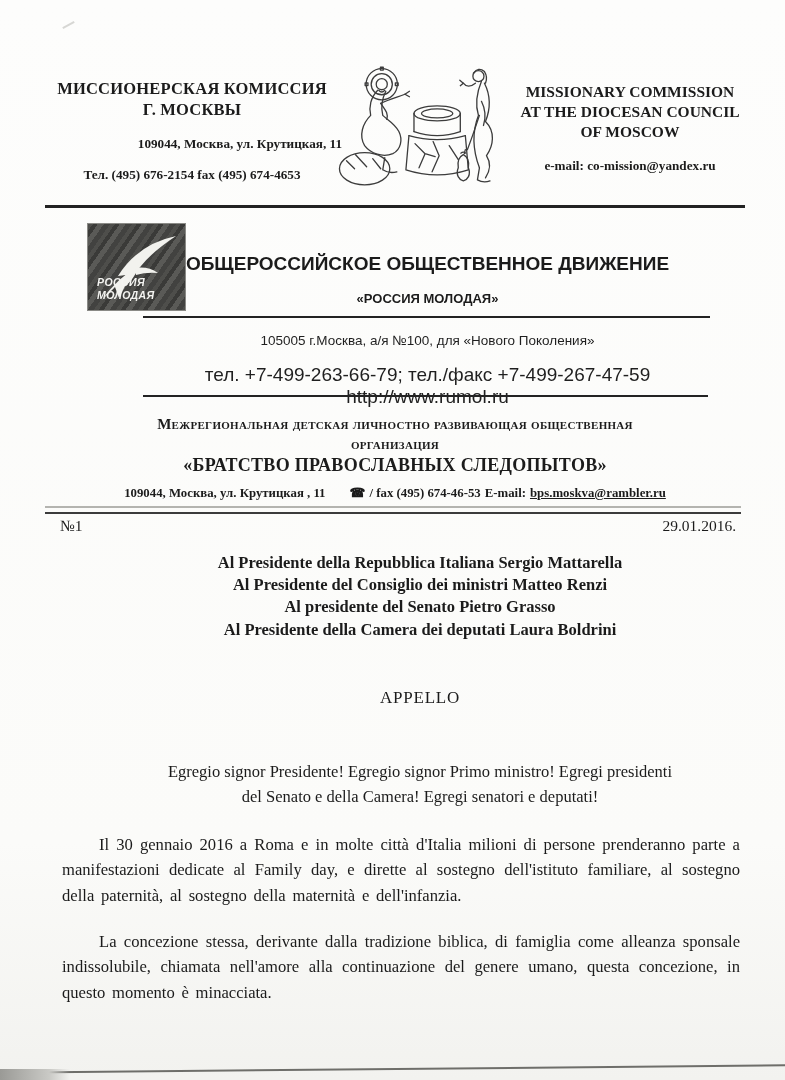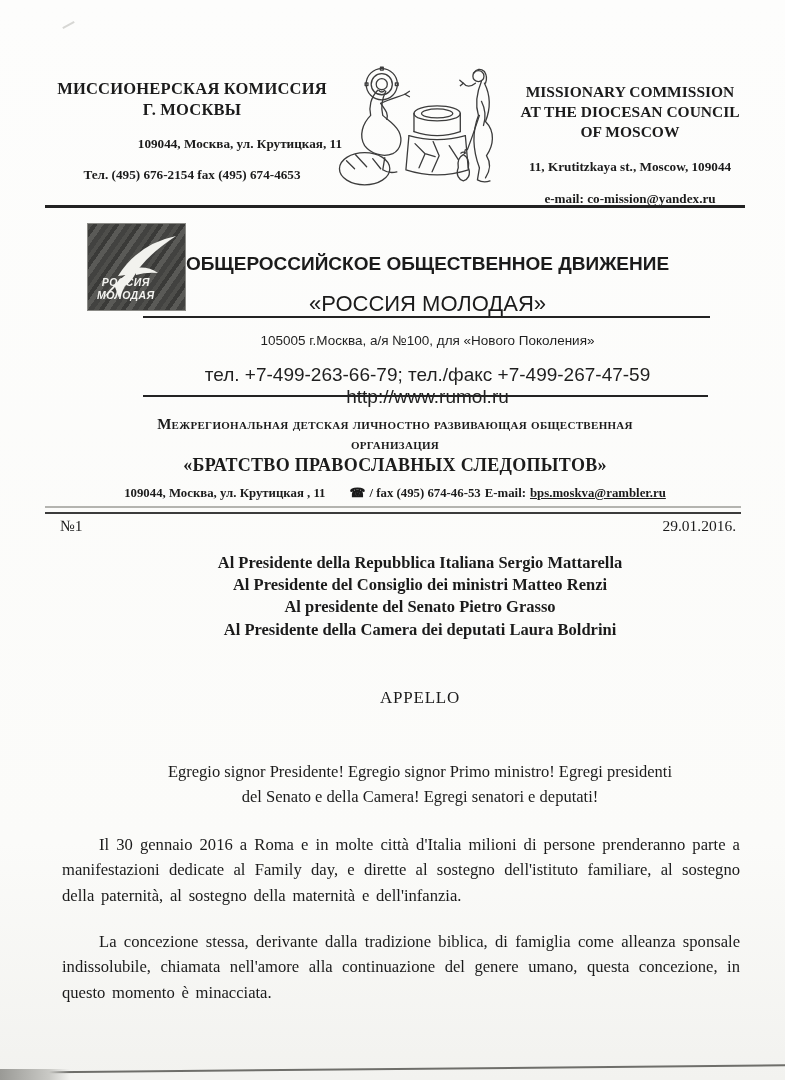--- a/index.html
+++ b/index.html
@@ -36,25 +36,25 @@
   .rule-ref-gray{left:45px;top:506px;width:696px;height:2px;background:#b4b4b0;}
   .rule-ref-dark{left:45px;top:512px;width:696px;height:1.5px;background:#3c3c3c;}
 
   
   .logo{left:88px;top:224px;width:97px;height:86px;
     background:repeating-linear-gradient(125deg,#4e4e4b 0 4px,#3a3a38 4px 8px,#5a5a57 8px 13px,#424240 13px 18px);
     box-shadow:0 0 0 1px #8a8a86;}
   .logo svg{position:absolute;left:0;top:0;width:100%;height:100%;}
   .logo-text{position:absolute;left:9px;bottom:9px;color:#f4f4f1;
     font-family:"Liberation Sans","DejaVu Sans",sans-serif;
-    font-style:italic;font-weight:bold;font-size:10.5px;line-height:12.5px;letter-spacing:.4px;text-align:center;}
+    font-style:italic;font-weight:bold;font-size:10.5px;line-height:12.5px;letter-spacing:.4px;}
 
   
   .mv-title{left:145px;top:253px;width:565px;font-weight:bold;font-size:19px;}
-  .mv-name{left:145px;top:291px;width:565px;font-weight:normal;font-size:22px;}
+  .mv-name{left:145px;top:291px;width:565px;font-weight:bold;font-size:13px;}
   .mv-addr{left:145px;top:333px;width:565px;font-size:13.5px;color:#1f1f1f;}
   .mv-contacts{left:145px;top:364px;width:565px;font-size:19px;color:#1f1f1f;}
 
   
   .org-type{left:45px;top:414px;width:700px;font-weight:bold;font-size:15px;line-height:20px;font-variant:small-caps;letter-spacing:.3px;}
   .org-name{left:45px;top:455px;width:700px;font-weight:bold;font-size:18px;letter-spacing:.3px;}
   .org-contact{left:45px;top:485px;width:700px;font-weight:bold;font-size:12.8px;}
   .org-contact .gap{display:inline-block;width:24px;}
   .org-contact .sgap{display:inline-block;width:4px;}
   .org-contact .u{text-decoration:underline;}
@@ -137,21 +137,20 @@
         <path d="M134,97 C130,99 128,104 129,110 C126,117 130,122 134,123 C138,122 142,117 139,110 C140,104 138,99 134,97"></path>
         <path d="M131.5,95.5 Q134,93.5 136.5,95.5"></path>
       </g>
     </svg>
   </div>
 
   <div class="abs lh-right ctr serif">
     <div class="lh-org-line-en">MISSIONARY COMMISSION</div>
     <div class="lh-org-line-en">AT THE DIOCESAN COUNCIL</div>
     <div class="lh-org-line-en">OF MOSCOW</div>
-    <div class="lh-sub lh-sub1">11, Krutitzkaya st., Moscow, 109044</div>
     <div class="lh-sub lh-sub2">e-mail: co-mission@yandex.ru</div>
   </div>
 
   <div class="abs rule rule-header"></div>
 
   <div class="abs logo">
     <svg viewBox="0 0 97 86">
       <g fill="#f2f2ee" stroke="none">
         <path d="M30,52 Q50,20 88,12 Q64,28 53,42 L46,50 Z"></path>
         <path d="M14,76 Q29,54 52,41 Q45,57 37,62 L31,74 L27,63 Q21,69 14,76 Z"></path>

